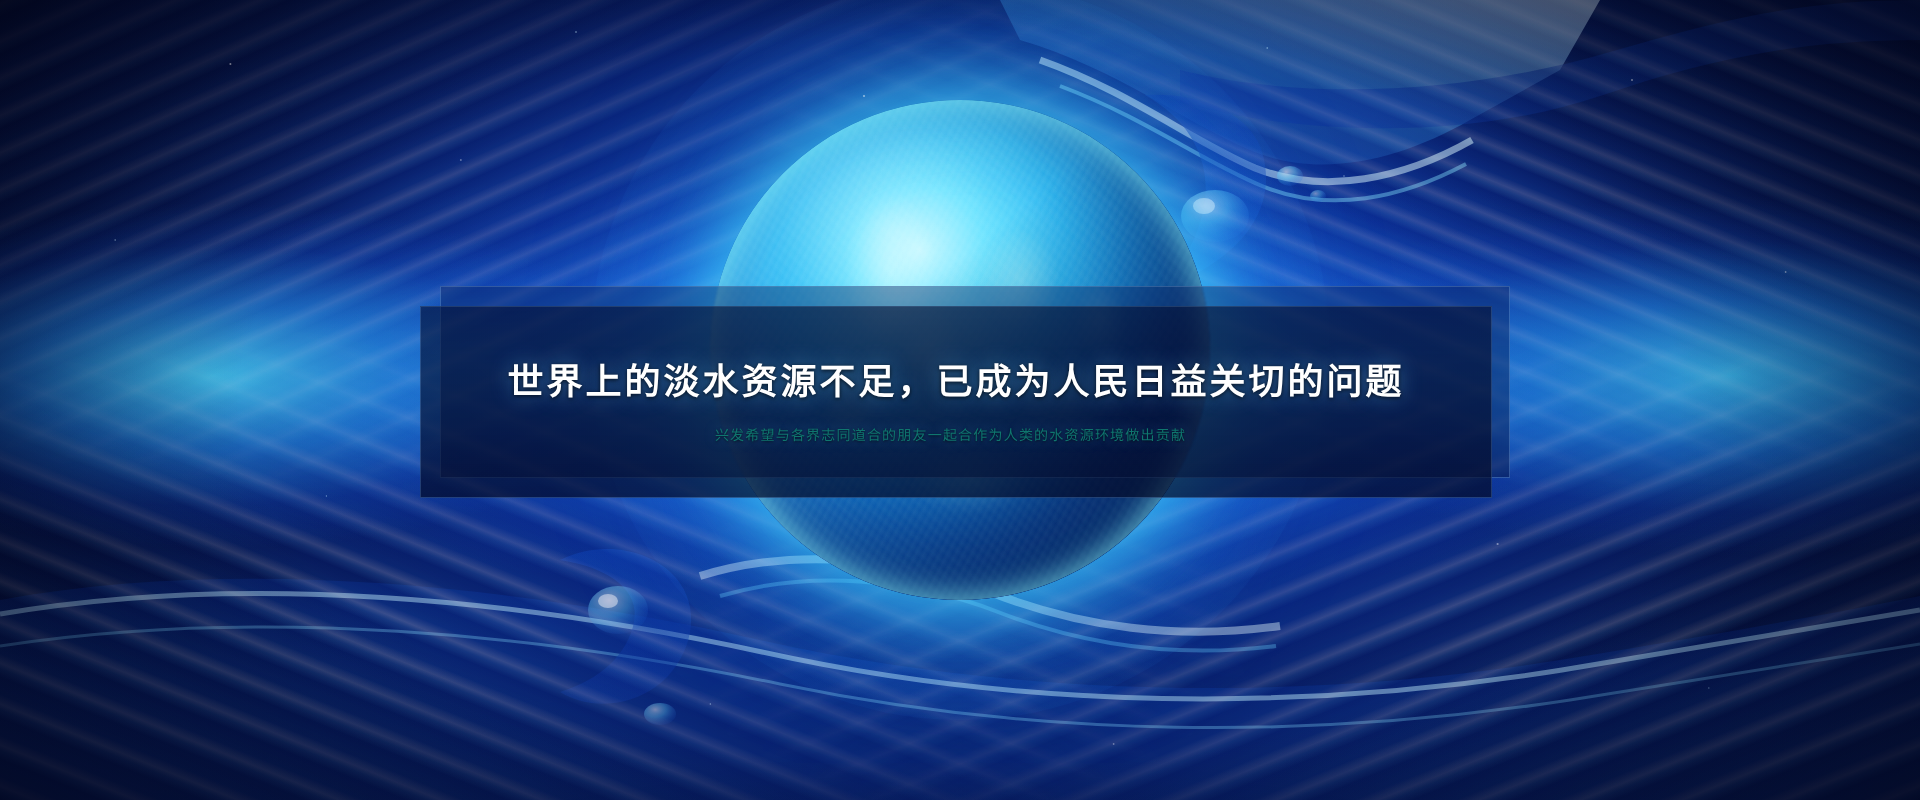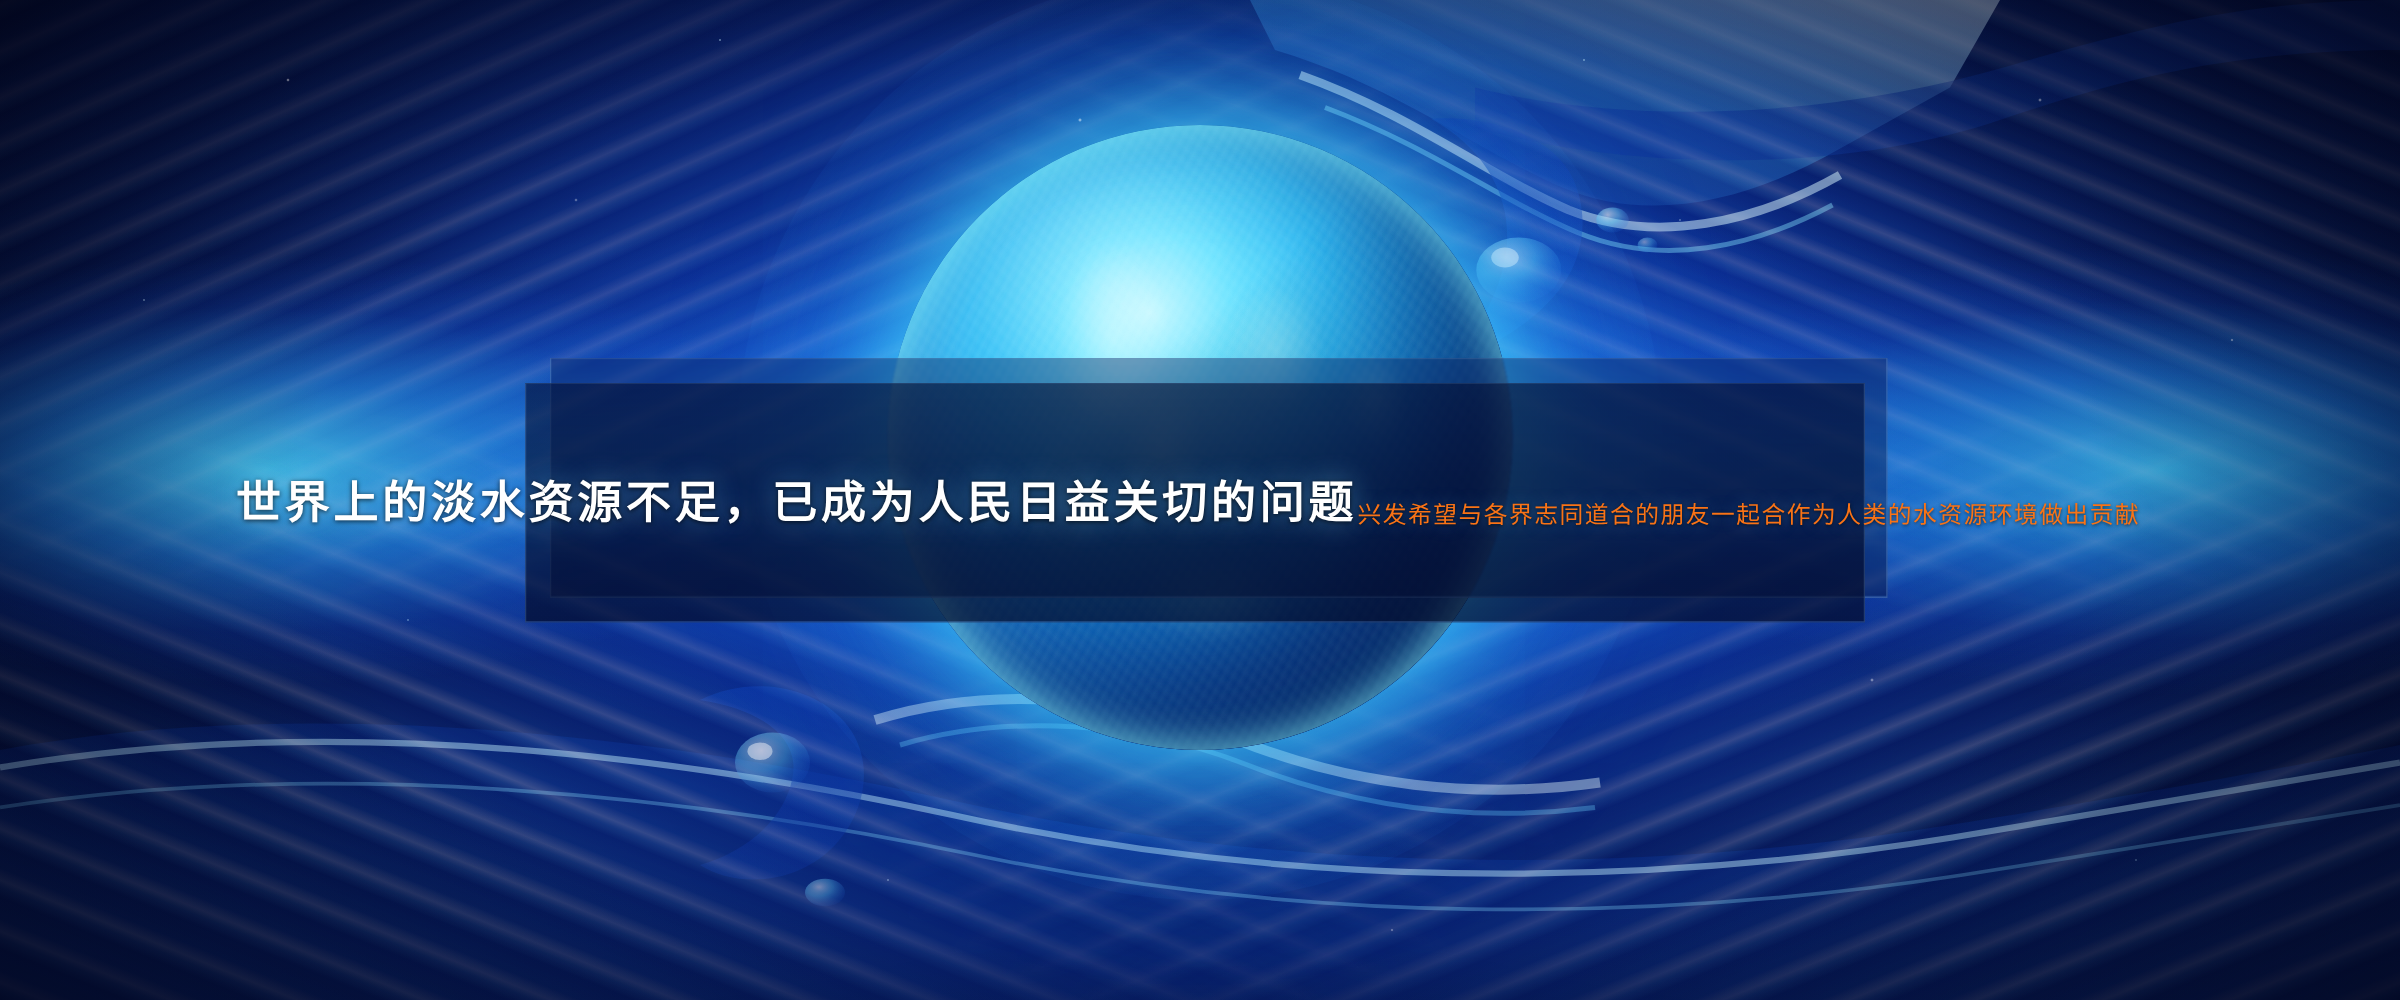--- a/index.html
+++ b/index.html
@@ -275,45 +275,45 @@
     box-sizing: border-box;
   }
 
   .panel-text {
     position: absolute;
     left: 420px;
     top: 306px;
     width: 1072px;
     height: 192px;
     display: flex;
-    flex-direction: row;
+    flex-direction: column;
     align-items: center;
     justify-content: center;
     box-sizing: border-box;
   }
 
   .headline {
     margin: 0;
     font-size: 36px;
     font-weight: 700;
     letter-spacing: 3px;
     color: #ffffff;
     white-space: nowrap;
     text-shadow:
       0 1px 4px rgba(0,0,0,0.75),
       0 0 22px rgba(120,210,255,0.45);
     line-height: 1.2;
   }
 
   .subline {
     margin: 22px 11px 0 0;
-    font-size: 19px;
+    font-size: 14px;
     font-weight: 400;
     letter-spacing: 1.2px;
-    color: #f97316;
+    color: #0f766e;
     white-space: nowrap;
     text-shadow:
       0 1px 3px rgba(0,0,0,0.70),
       0 0 14px rgba(110,200,255,0.35);
     line-height: 1.3;
   }
 </style>
 </head>
 <body>
 

